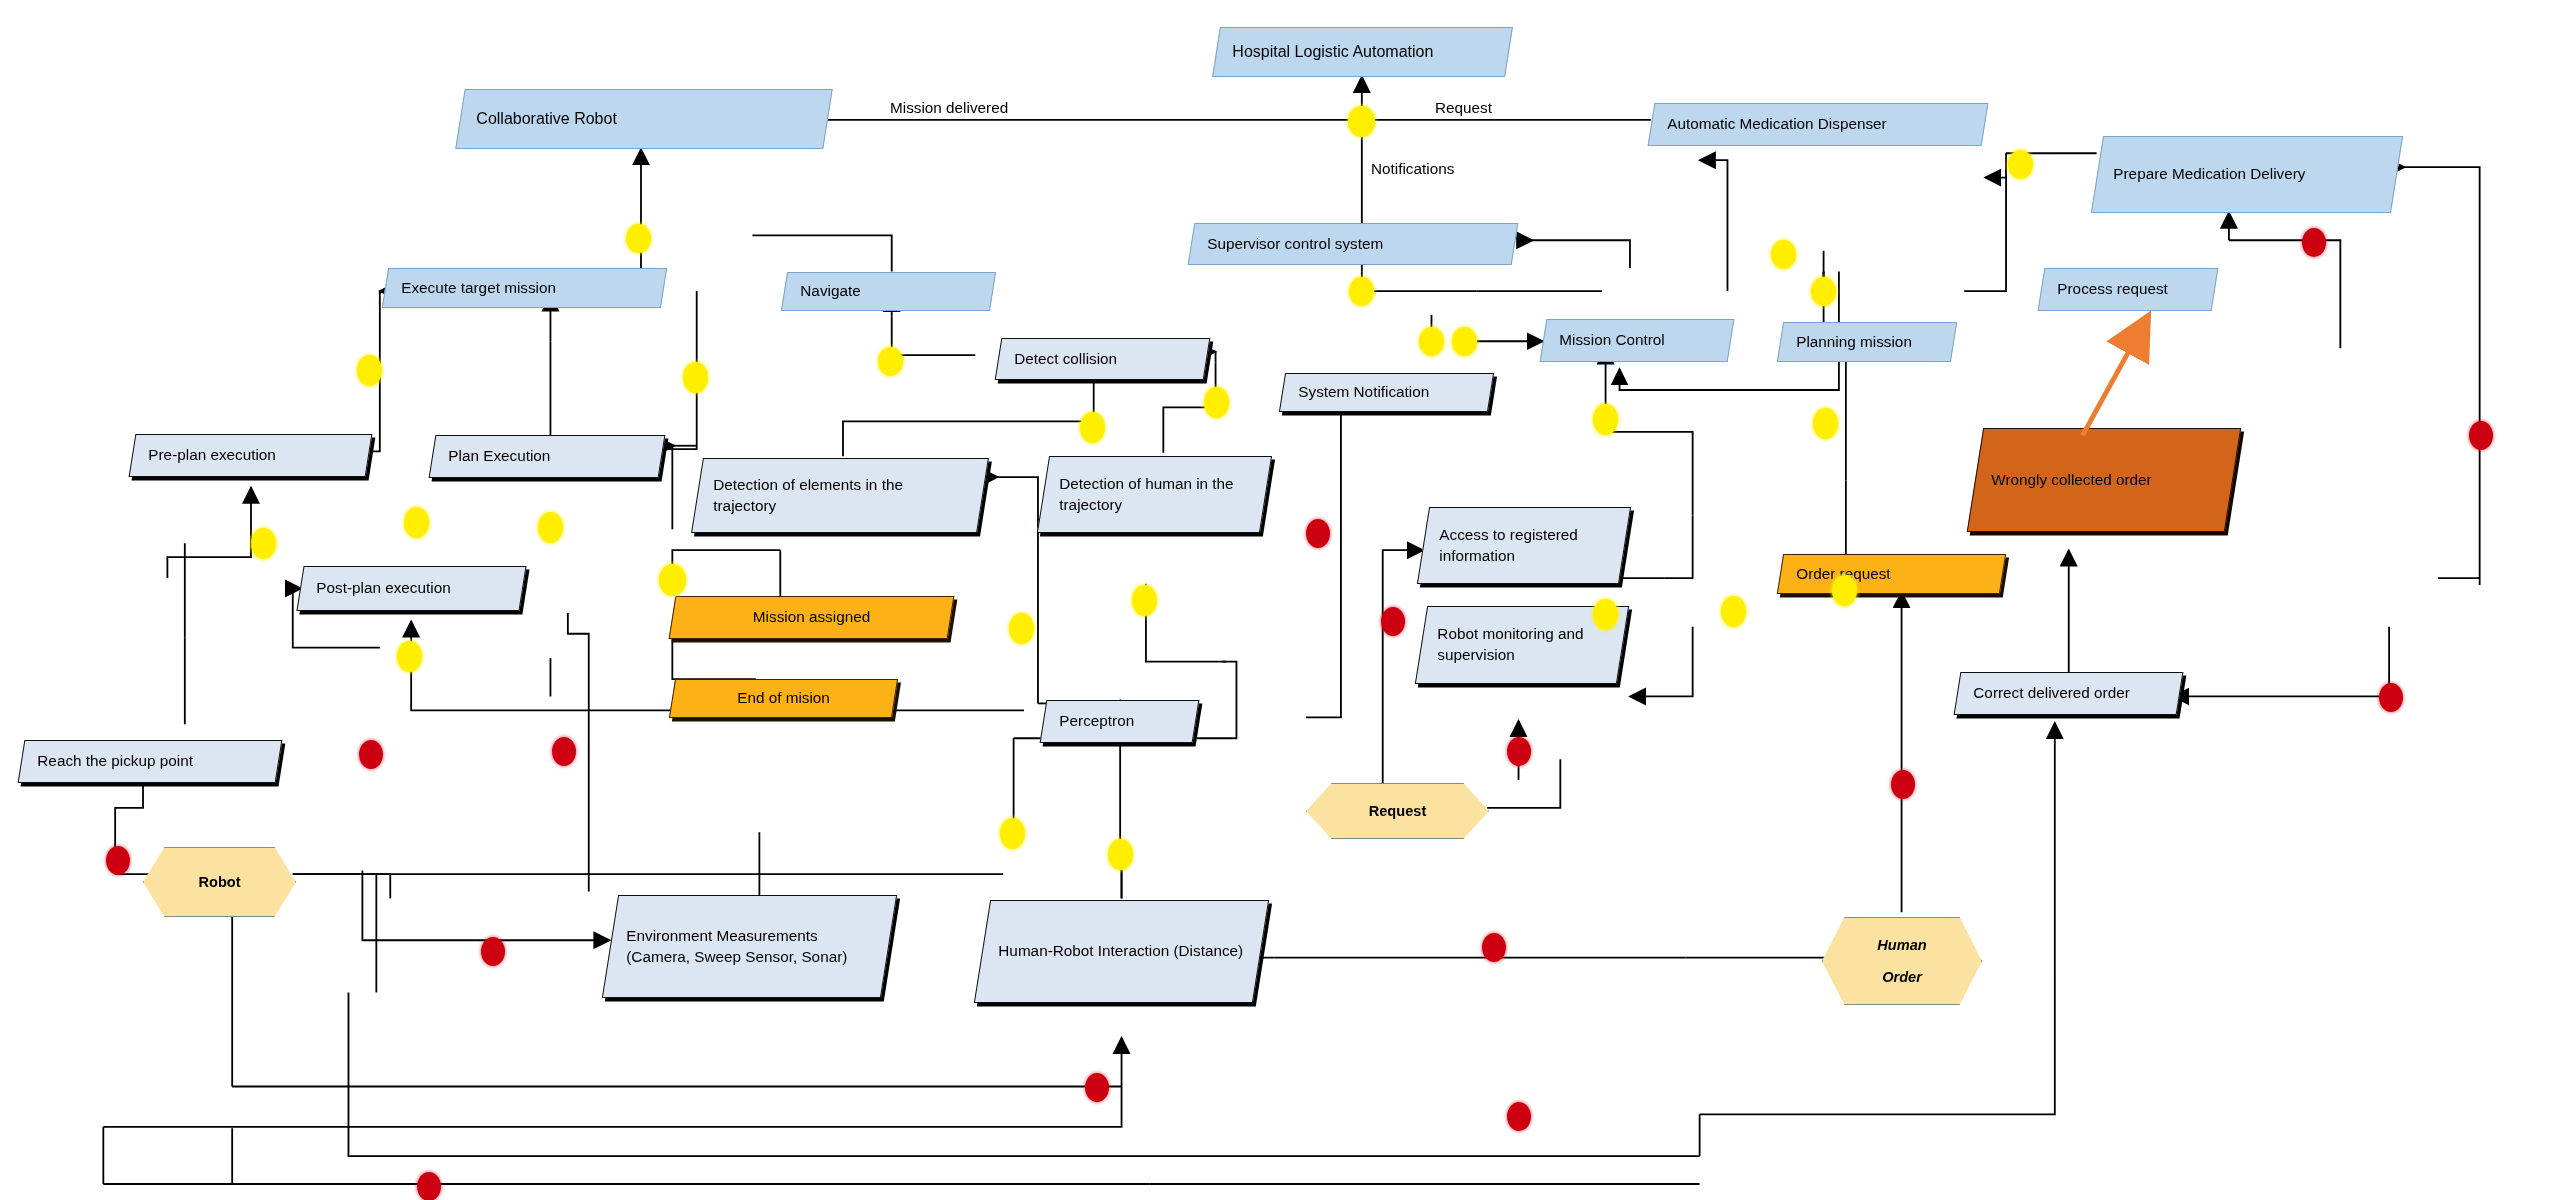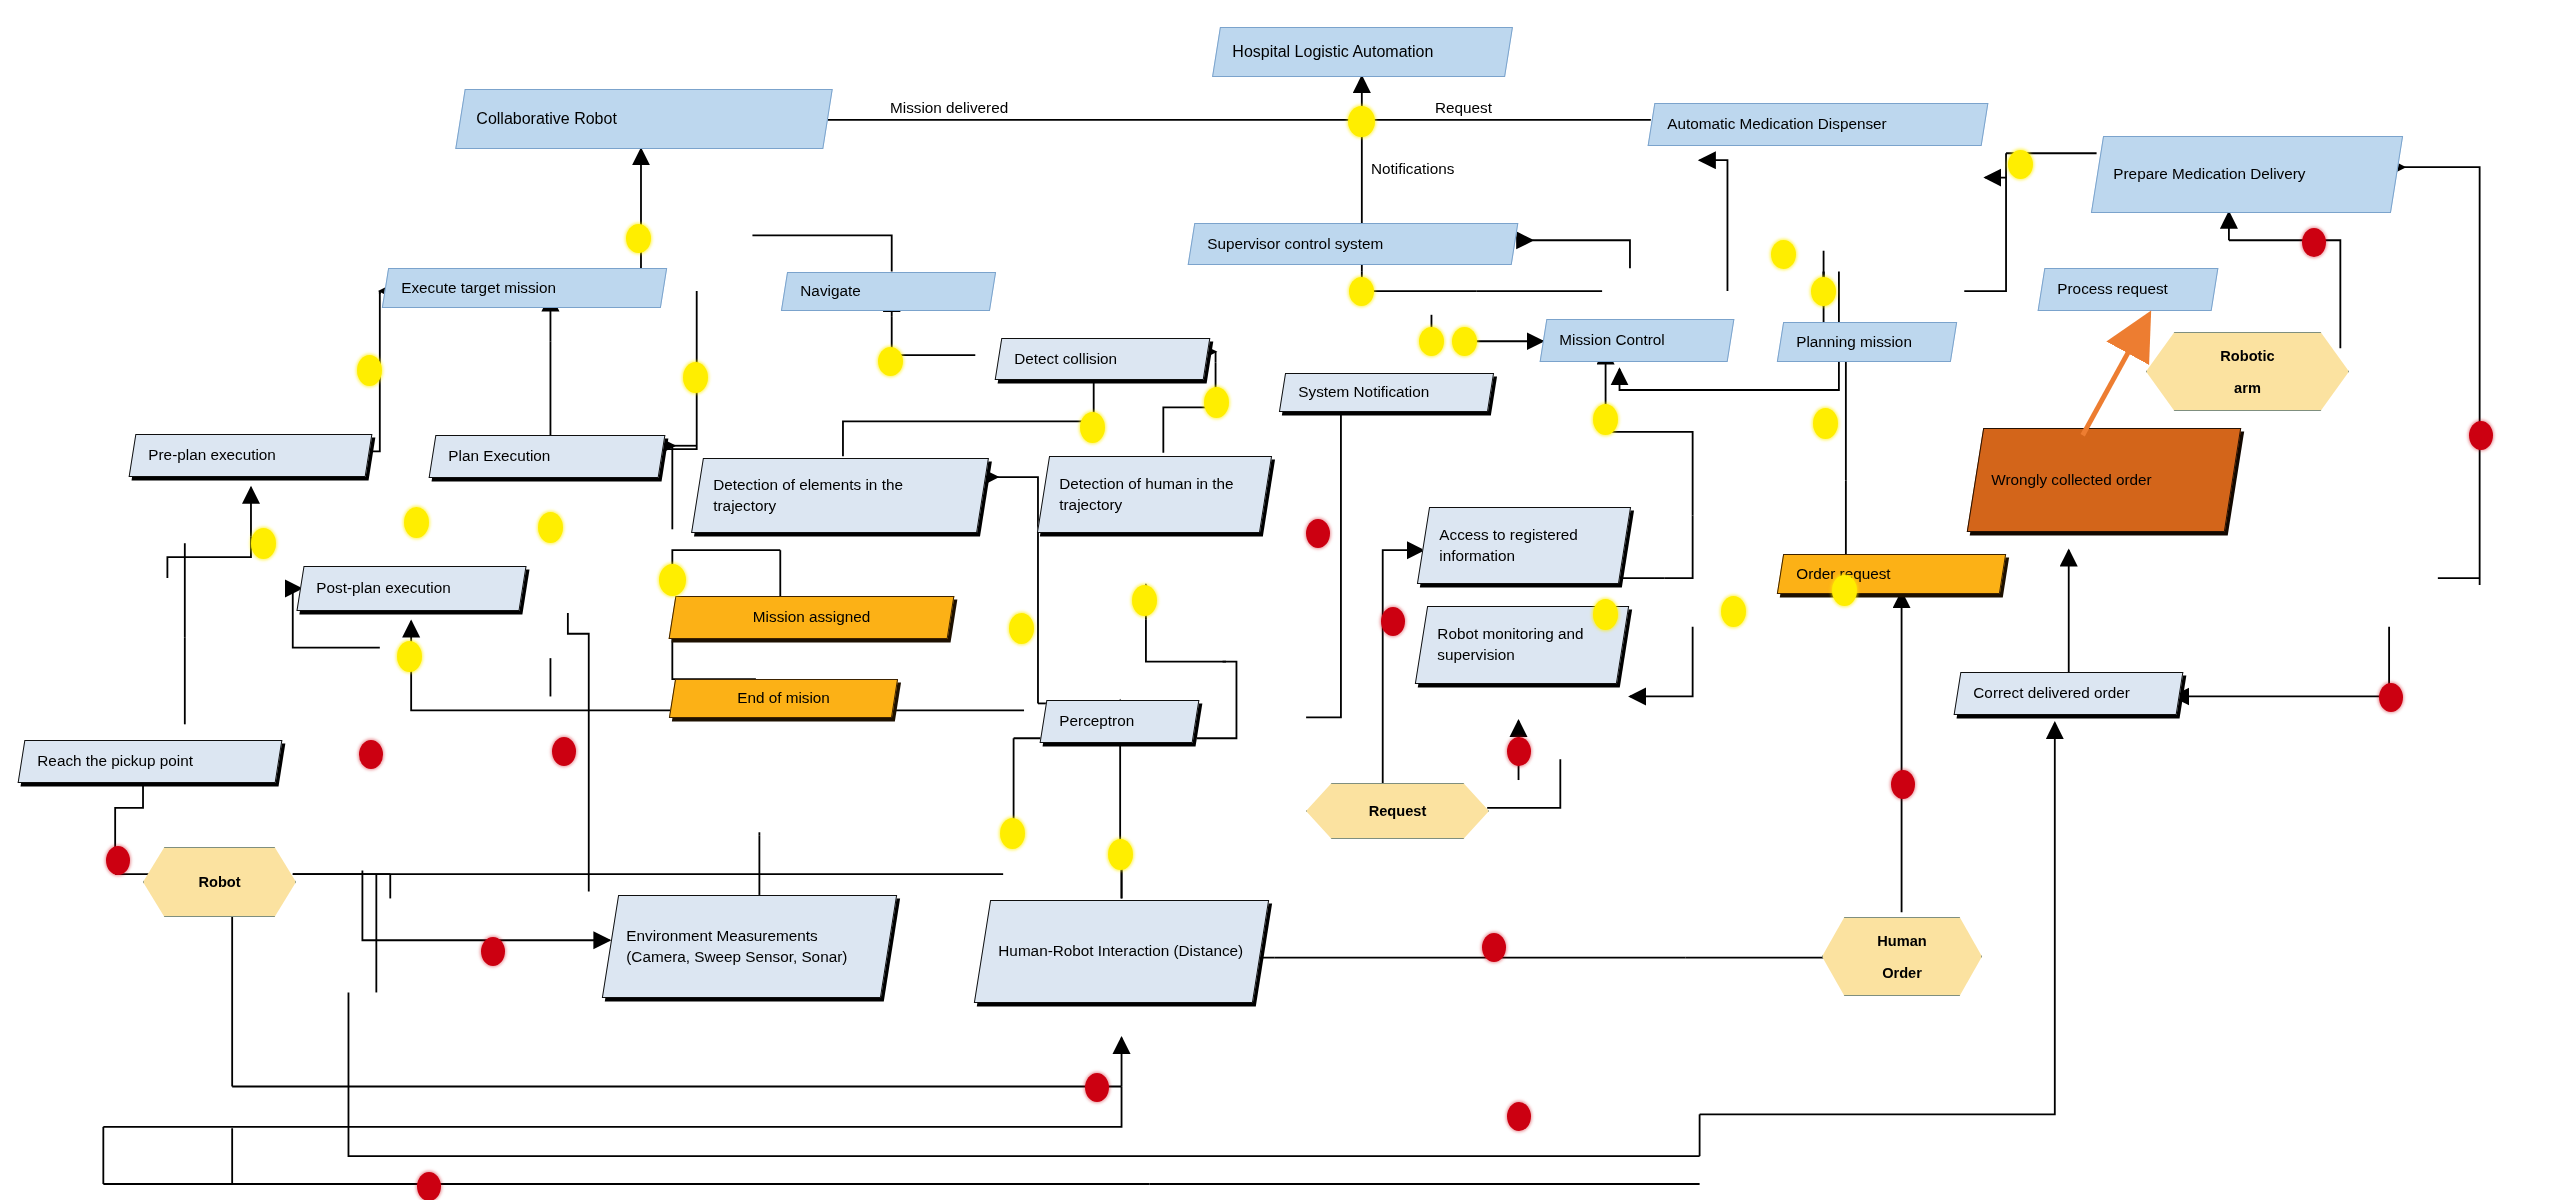--- a/index.html
+++ b/index.html
@@ -321,28 +321,20 @@
   </div>
 
   <div class="node para light f22" style="left:1543px;top:319px;width:188px;height:43px;">
     <span>Mission Control</span>
   </div>
 
   <div class="node para light f22" style="left:1780px;top:322px;width:174px;height:40px;">
     <span>Planning mission</span>
   </div>
 
-  <div class="hexwrap f21" style="left:2146px;top:333px;width:203px;height:77px;">
-    <div class="hex">
-      <span>
-        <span>Robotic</span><br>
-        <span>arm</span>
-      </span>
-    </div>
-  </div>
 
   <div class="node para f22" style="left:132px;top:434px;width:237px;height:43px;">
     <span>Pre-plan execution</span>
   </div>
 
   <div class="node para f22" style="left:432px;top:435px;width:230px;height:43px;">
     <span>Plan Execution</span>
   </div>
 
   <div class="node para f22" style="left:1282px;top:373px;width:209px;height:39px;">
@@ -411,21 +403,21 @@
   </div>
 
   <div class="node para f22" style="left:610px;top:895px;width:279px;height:103px;">
     <span>Environment Measurements (Camera, Sweep Sensor, Sonar)</span>
   </div>
 
   <div class="node para f22" style="left:982px;top:900px;width:279px;height:103px;">
     <span>Human-Robot Interaction (Distance)</span>
   </div>
 
-  <div class="hexwrap f21" style="left:1822px;top:918px;width:160px;height:77px;">
+  <div class="hexwrap f21" style="left:1822px;top:918px;width:160px;height:86px;font-style:italic;">
     <div class="hex">
       <span>
         <span>Human</span><br>
         <span>Order</span>
       </span>
     </div>
   </div>
 
   <div class="edgelabel f22" style="left:890px;top:99px;">Mission delivered</div>
   <div class="edgelabel f22" style="left:1435px;top:99px;">Request</div>

